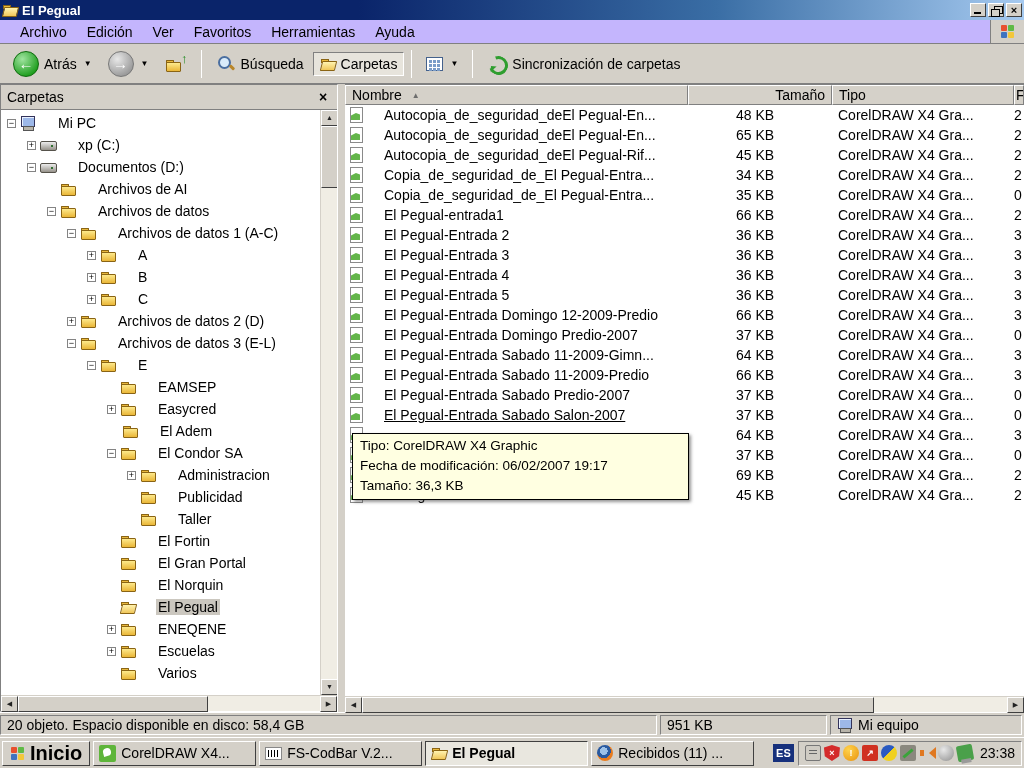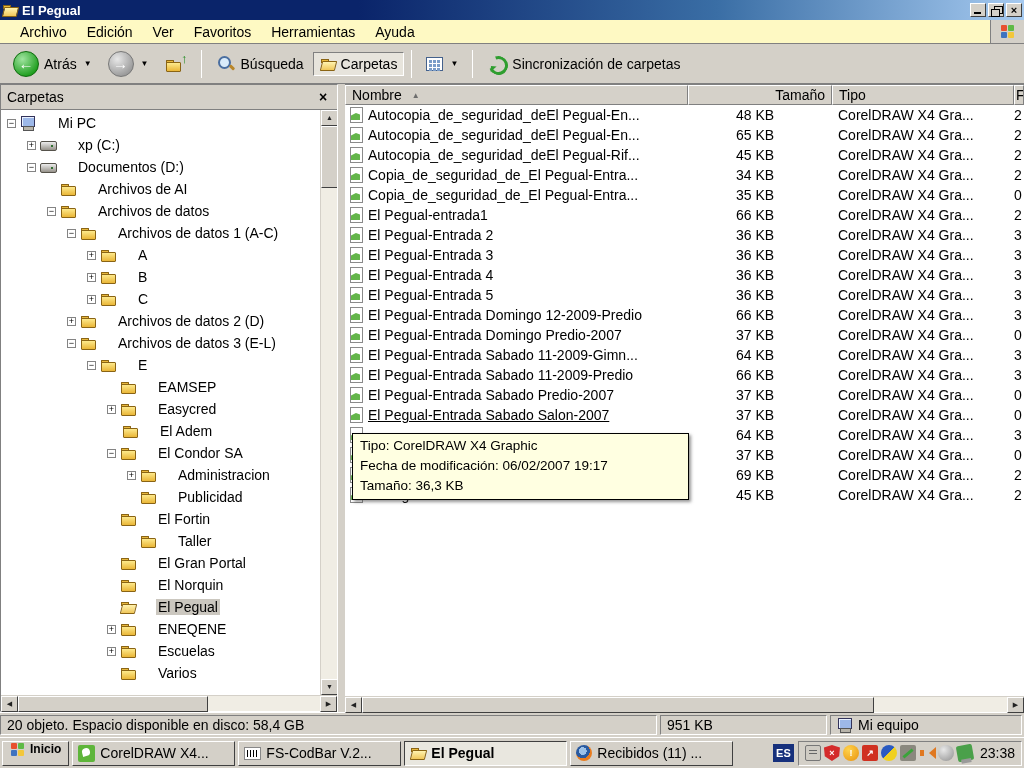--- a/index.html
+++ b/index.html
@@ -12,21 +12,21 @@
   .titlebar .title { font-size:13px; font-weight:bold; margin-left:4px; flex:1; white-space:nowrap; }
   .caption-btns { display:flex; gap:2px; }
   .cap-btn { width:16px; height:14px; background:#d4d0c8; border:1px solid; border-color:#fff #404040 #404040 #fff;
     position:relative; color:#000; font-size:9px; line-height:11px; text-align:center; }
   .cap-min::before { content:""; position:absolute; left:3px; bottom:2px; width:7px; height:2px; background:#000; }
   .cap-res::before { content:""; position:absolute; left:5px; top:2px; width:7px; height:6px; border:1px solid #000; background:#d4d0c8; }
   .cap-res::after  { content:""; position:absolute; left:2px; top:5px; width:7px; height:6px; border:1px solid #000; background:#d4d0c8; }
   .cap-close { font-size:11px; font-weight:bold; line-height:12px; }
 
   
-  .menubar { height:24px; background:#fef9c3; border-bottom:1px solid #808080; display:flex; align-items:center; padding-left:10px; }
+  .menubar { height:24px; background:#c4b5fd; border-bottom:1px solid #808080; display:flex; align-items:center; padding-left:10px; }
   .menu-item { font-size:14px; padding:2px 10px; color:#000; }
   .winlogo-box { width:34px; height:23px; border-left:1px solid #808080; display:flex; align-items:center; justify-content:center; background:#d4d0c8; }
   .ic-winlogo { position:relative; width:16px; height:15px; display:inline-block; }
   .ic-winlogo::before { content:""; position:absolute; left:1px; top:1px; width:6px; height:6px; background:#e8502e; border-radius:1px;
     box-shadow:7px 0 0 #5fba46, 0 7px 0 #3f73c0, 7px 7px 0 #f3c73a; }
 
   
   .toolbar { height:40px; background:#d4d0c8; border-bottom:1px solid #808080; display:flex; align-items:center; padding:0 6px; gap:2px; }
   .tb-sep { width:1px; height:28px; background:#808080; border-right:1px solid #fff; margin:0 5px; }
   .tb-btn { display:flex; align-items:center; gap:5px; padding:3px 6px; font-size:14px; color:#000; border:1px solid transparent; }
@@ -82,43 +82,43 @@
 
   
   .right-pane { width:679px; display:flex; flex-direction:column; background:#fff; border-top:1px solid #808080; position:relative; }
   .list-header { height:20px; display:flex; background:#d5d1c9; }
   .col-h { border:1px solid; border-color:#fff #808080 #808080 #fff; background:#d5d1c9; font-size:14px; padding:0 6px; display:flex; align-items:center; overflow:hidden; white-space:nowrap; }
   .col-name { width:343px; } .col-size { width:144px; justify-content:flex-end; } .col-type { width:182px; } .col-fecha { width:10px; padding:0 1px; }
   .sort-arrow { font-size:8px; color:#6d6d6d; margin-left:10px; }
   .rows { flex:1; overflow:hidden; position:relative; background:#fff; }
   .file-row { height:20px; display:flex; align-items:center; }
   .cell { font-size:14px; white-space:nowrap; overflow:hidden; }
-  .cell.name { width:343px; display:flex; align-items:flex-end; gap:4px; padding-left:3px; }
+  .cell.name { width:343px; display:flex; align-items:flex-end; gap:20px; padding-left:3px; }
   .cell.size { width:144px; text-align:center; padding-right:10px; }
   .cell.type { width:182px; padding-left:6px; }
   .cell.fecha { width:10px; }
   .file-name.hover-underline { text-decoration:underline; }
   .ic-cdr::before { content:""; position:absolute; left:2px; top:0; width:11px; height:14px; background:#fff; border:1px solid #8a8a8a; }
   .ic-cdr::after { content:""; position:absolute; left:3px; top:6px; width:9px; height:7px; background:#63b54a; clip-path:polygon(0 100%, 0 35%, 55% 0, 100% 20%, 100% 100%); }
   .tooltip { position:absolute; left:7px; top:348px; width:337px; height:67px; background:#ffffe1; border:1px solid #000;
     box-shadow:2px 2px 3px rgba(64,64,64,.55); padding:2px 7px; z-index:5; }
   .tooltip div { font-size:13.5px; line-height:20px; color:#000; white-space:nowrap; }
   .list-hscroll { height:16px; }
 
   
   .statusbar { height:25px; background:#d4d0c8; display:flex; align-items:stretch; gap:3px; padding:2px 2px 2px 0; border-top:1px solid #fff; }
   .status-panel { border:1px solid; border-color:#808080 #fff #fff #808080; font-size:14px; display:flex; align-items:center; padding:0 6px; white-space:nowrap; overflow:hidden; }
   .sp-objects { flex:1; }
   .sp-size { width:167px; }
   .sp-zone { width:192px; gap:5px; }
 
   
   .taskbar { height:31px; background:#d4d0c8; border-top:1px solid #fff; display:flex; align-items:center; padding:2px 2px; gap:3px; }
-  .start-btn { height:25px; display:flex; align-items:flex-start; gap:4px; padding:0 7px; background:#d4d0c8;
-    border:1px solid; border-color:#fff #404040 #404040 #fff; font-size:12px; font-weight:bold; }
+  .start-btn { height:25px; display:flex; align-items:center; gap:4px; padding:0 7px; background:#d4d0c8;
+    border:1px solid; border-color:#fff #404040 #404040 #fff; font-size:20px; font-weight:bold; }
   .task-btn { width:163px; height:25px; display:flex; align-items:center; gap:5px; padding:0 5px; background:#d4d0c8;
     border:1px solid; border-color:#fff #404040 #404040 #fff; font-size:14px; white-space:nowrap; overflow:hidden; }
   .task-btn.active { border-color:#404040 #fff #fff #404040; background:#e9e7df; font-weight:bold; }
   .task-label { overflow:hidden; text-overflow:ellipsis;text-align:center; }
   .ic-corel { width:17px; height:17px; background:#5eb53a; border-radius:2px; position:relative; flex:none; }
   .ic-corel::after { content:""; position:absolute; left:4px; top:3px; width:8px; height:8px; background:#fff; border-radius:50% 50% 50% 0; transform:rotate(-15deg); }
   .ic-barcode { width:17px; height:13px; background:#fff; border:1px solid #888; position:relative; flex:none; }
   .ic-barcode::after { content:""; position:absolute; left:2px; top:2px; right:2px; bottom:2px;
     background:repeating-linear-gradient(90deg,#000 0 1px,#fff 1px 3px); }
   .ic-firefox { width:16px; height:16px; border-radius:50%; flex:none;
@@ -319,30 +319,30 @@
               <span class="icon ic-folder"></span>
               <span class="tree-label">Administracion</span>
             </div>
 
             <div class="tree-row" style="padding-left: 126px;">
               <span class="expander" style="visibility: hidden;"></span>
               <span class="icon ic-folder"></span>
               <span class="tree-label">Publicidad</span>
             </div>
 
+            <div class="tree-row" style="padding-left: 126px;">
+              <span class="expander" style="visibility: hidden;"></span>
+              <span class="icon ic-folder"></span>
+              <span class="tree-label">Taller</span>
+            </div>
+
             <div class="tree-row" style="padding-left: 106px;">
               <span class="expander" style="visibility: hidden;"></span>
               <span class="icon ic-folder"></span>
               <span class="tree-label">El Fortin</span>
-            </div>
-
-            <div class="tree-row" style="padding-left: 126px;">
-              <span class="expander" style="visibility: hidden;"></span>
-              <span class="icon ic-folder"></span>
-              <span class="tree-label">Taller</span>
             </div>
 
             <div class="tree-row" style="padding-left: 106px;">
               <span class="expander" style="visibility: hidden;"></span>
               <span class="icon ic-folder"></span>
               <span class="tree-label">El Gran Portal</span>
             </div>
 
             <div class="tree-row" style="padding-left: 106px;">
               <span class="expander" style="visibility: hidden;"></span>

